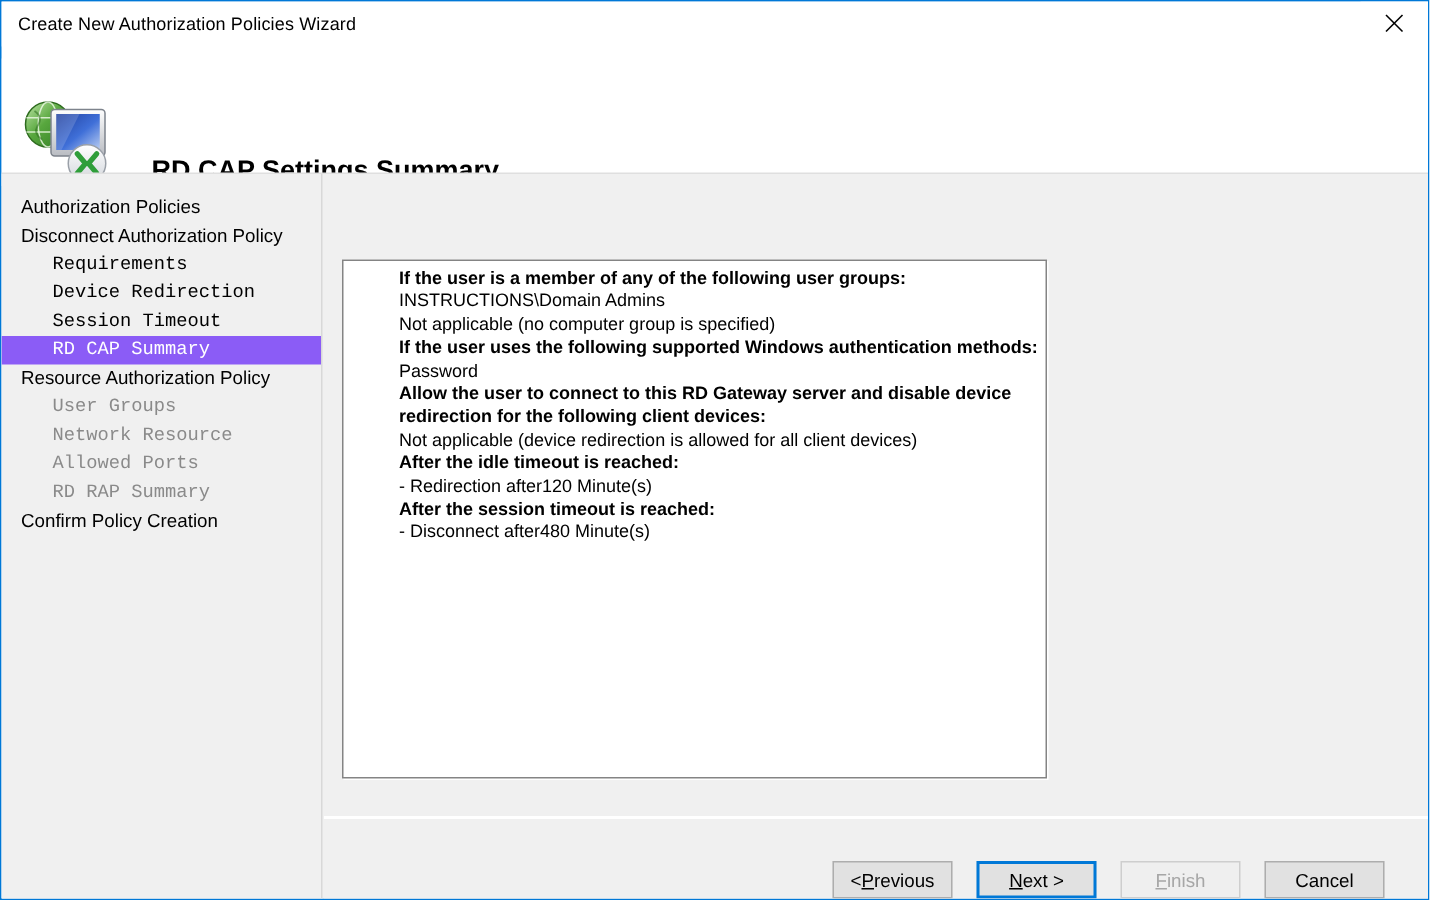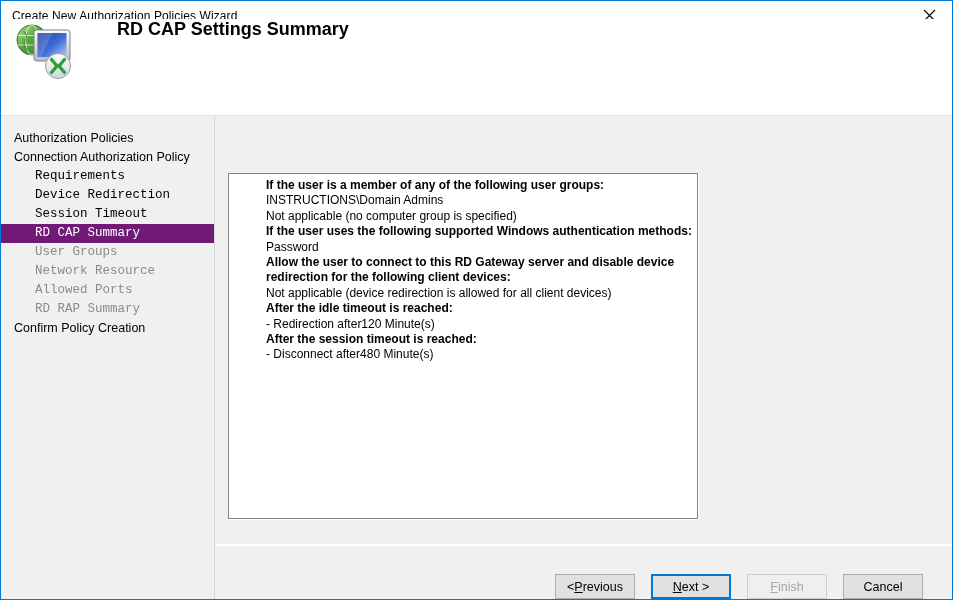--- a/index.html
+++ b/index.html
@@ -46,27 +46,26 @@
     align-items: center;
     justify-content: center;
     background: #ffffff;
     cursor: default;
   }
   #close-button svg { display: block; }
 
   
   #header {
     position: absolute;
-    left: 0; top: 18px;
+    left: 0; top: 38px;
     width: 951px;
     height: 85px;
     background: #ffffff;
     display: flex;
-    align-items: flex-start;
-    gap: 16px;
+    align-items: flex-end;
   }
   #header-icon {
     width: 62px;
     height: 62px;
     margin-left: 12px;
     flex: none;
   }
   #header-title {
     font-size: 18px;
     font-weight: bold;
@@ -112,21 +111,21 @@
     cursor: default;
   }
   .nav-item.sub {
     padding-left: 34px;
     font-family: Liberation Mono, monospace;
   }
   .nav-item.disabled {
     color: #8a8a8a;
   }
   .nav-item.selected {
-    background: #701a75;
+    background: #8b5cf6;
     color: #ffffff;
   }
 
   
   #content {
     position: absolute;
     left: 215px; top: 0;
     width: 736px;
     height: 483px;
   }
@@ -272,25 +271,26 @@
       </svg>
     </div>
     <div id="header-title">RD CAP Settings Summary</div>
   </div>
   <div id="header-separator"></div>
 
   <div id="body">
 
     <div id="sidebar">
       <div class="nav-item">Authorization Policies</div>
-      <div class="nav-item">Connection Authorization Policy</div>
+      <div class="nav-item">Disconnect Authorization Policy</div>
       <div class="nav-item sub">Requirements</div>
       <div class="nav-item sub">Device Redirection</div>
       <div class="nav-item sub">Session Timeout</div>
       <div class="nav-item sub selected">RD CAP Summary</div>
+      <div class="nav-item">Resource Authorization Policy</div>
       <div class="nav-item sub disabled">User Groups</div>
       <div class="nav-item sub disabled">Network Resource</div>
       <div class="nav-item sub disabled">Allowed Ports</div>
       <div class="nav-item sub disabled">RD RAP Summary</div>
       <div class="nav-item">Confirm Policy Creation</div>
     </div>
 
     <div id="content">
 
       <div id="summary-box">

